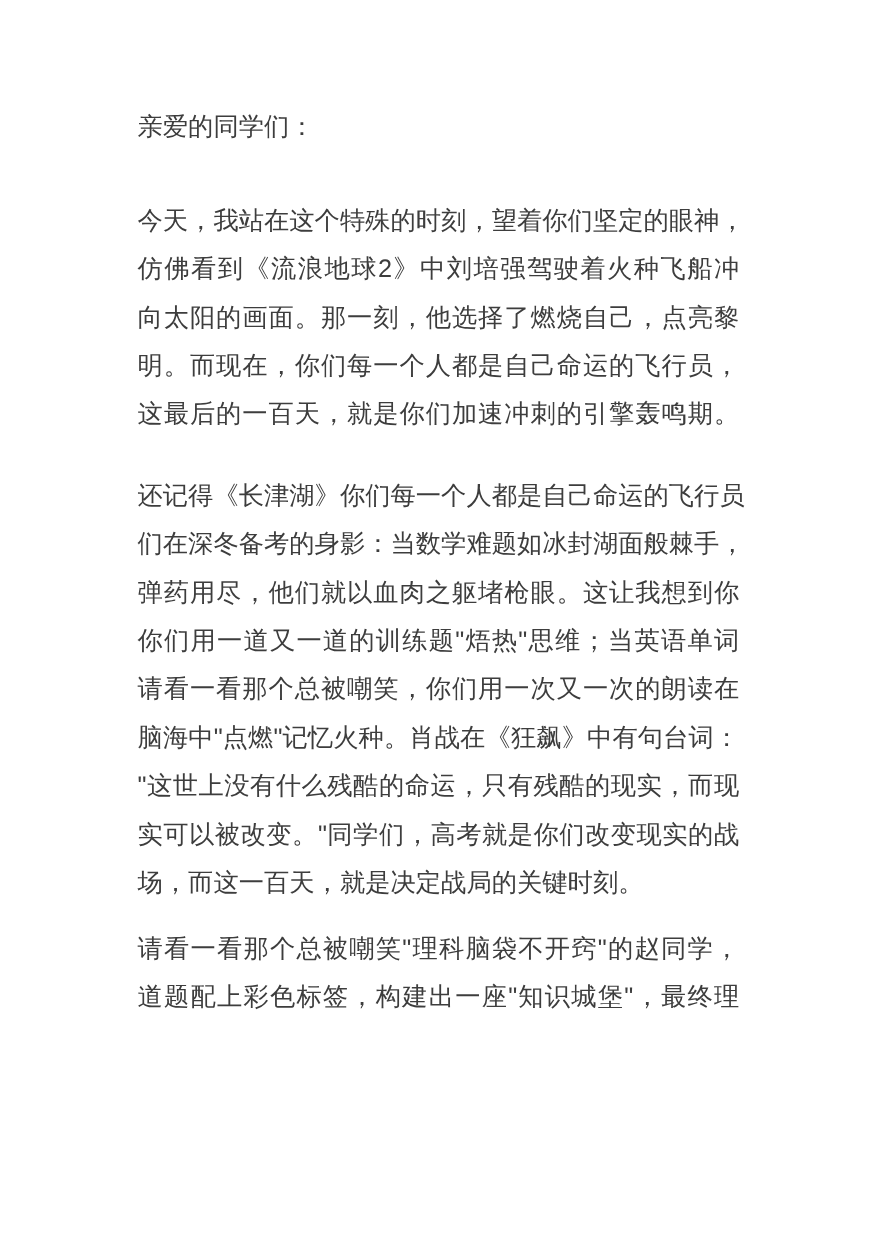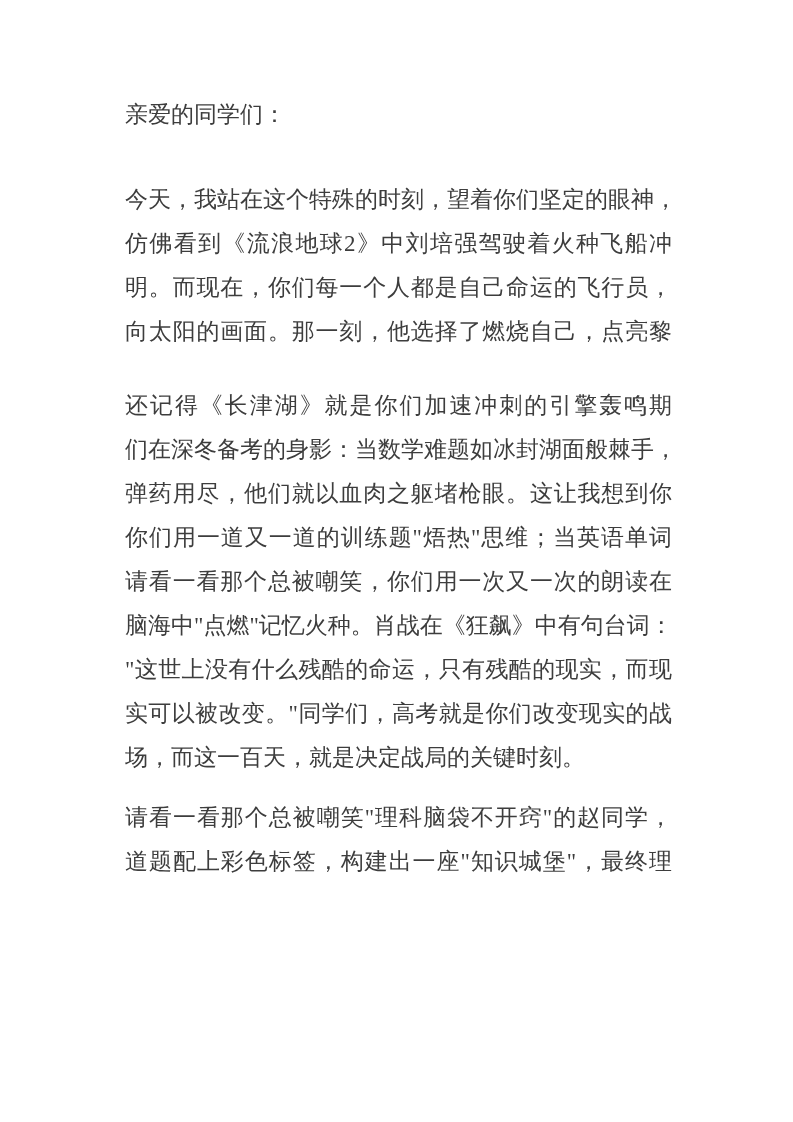--- a/index.html
+++ b/index.html
@@ -9,21 +9,21 @@
     height: 1122px;
     background: #ffffff;
     overflow: hidden;
   }
   .page {
     box-sizing: border-box;
     width: 793px;
     height: 1122px;
     background: #ffffff;
     padding: 93px 121px 0 125px;
-    font-family: Liberation Serif, serif;
+    font-family: Liberation Sans, sans-serif;
     font-weight: 400;
     color: #3d3d3d;
   }
   .para {
     width: 547px;
   }
   .para-greeting   { margin-bottom: 41px; }
   .para-countdown  { margin-bottom: 30px; }
   .para-changjinhu { margin-bottom: 16px; }
   .para-zhao       { margin-bottom: 0; }
@@ -46,26 +46,27 @@
 
 <div class="page">
 
   <div class="para para-greeting">
     <div class="line endline">亲爱的同学们：</div>
   </div>
 
   <div class="para para-countdown">
     <div class="line">今天，我站在这个特殊的时刻，望着你们坚定的眼神，</div>
     <div class="line">仿佛看到《流浪地球2》中刘培强驾驶着火种飞船冲</div>
+    <div class="line">向太阳的画面。那一刻，他选择了燃烧自己，点亮黎</div>
     <div class="line">明。而现在，你们每一个人都是自己命运的飞行员，</div>
-    <div class="line">向太阳的画面。那一刻，他选择了燃烧自己，点亮黎</div>
+    <div class="line">这最后的一百天，就是你们加速冲刺的引擎轰鸣期。</div>
   </div>
 
   <div class="para para-changjinhu">
-    <div class="line">还记得《长津湖》就是你们加速冲刺的引擎轰鸣期</div>
+    <div class="line">还记得《长津湖》你们每一个人都是自己命运的飞行员</div>
     <div class="line">们在深冬备考的身影：当数学难题如冰封湖面般棘手，</div>
     <div class="line">弹药用尽，他们就以血肉之躯堵枪眼。这让我想到你</div>
     <div class="line">你们用一道又一道的训练题"焐热"思维；当英语单词</div>
     <div class="line">请看一看那个总被嘲笑，你们用一次又一次的朗读在</div>
     <div class="line">脑海中"点燃"记忆火种。肖战在《狂飙》中有句台词：</div>
     <div class="line">"这世上没有什么残酷的命运，只有残酷的现实，而现</div>
     <div class="line">实可以被改变。"同学们，高考就是你们改变现实的战</div>
     <div class="line endline">场，而这一百天，就是决定战局的关键时刻。</div>
   </div>
 

